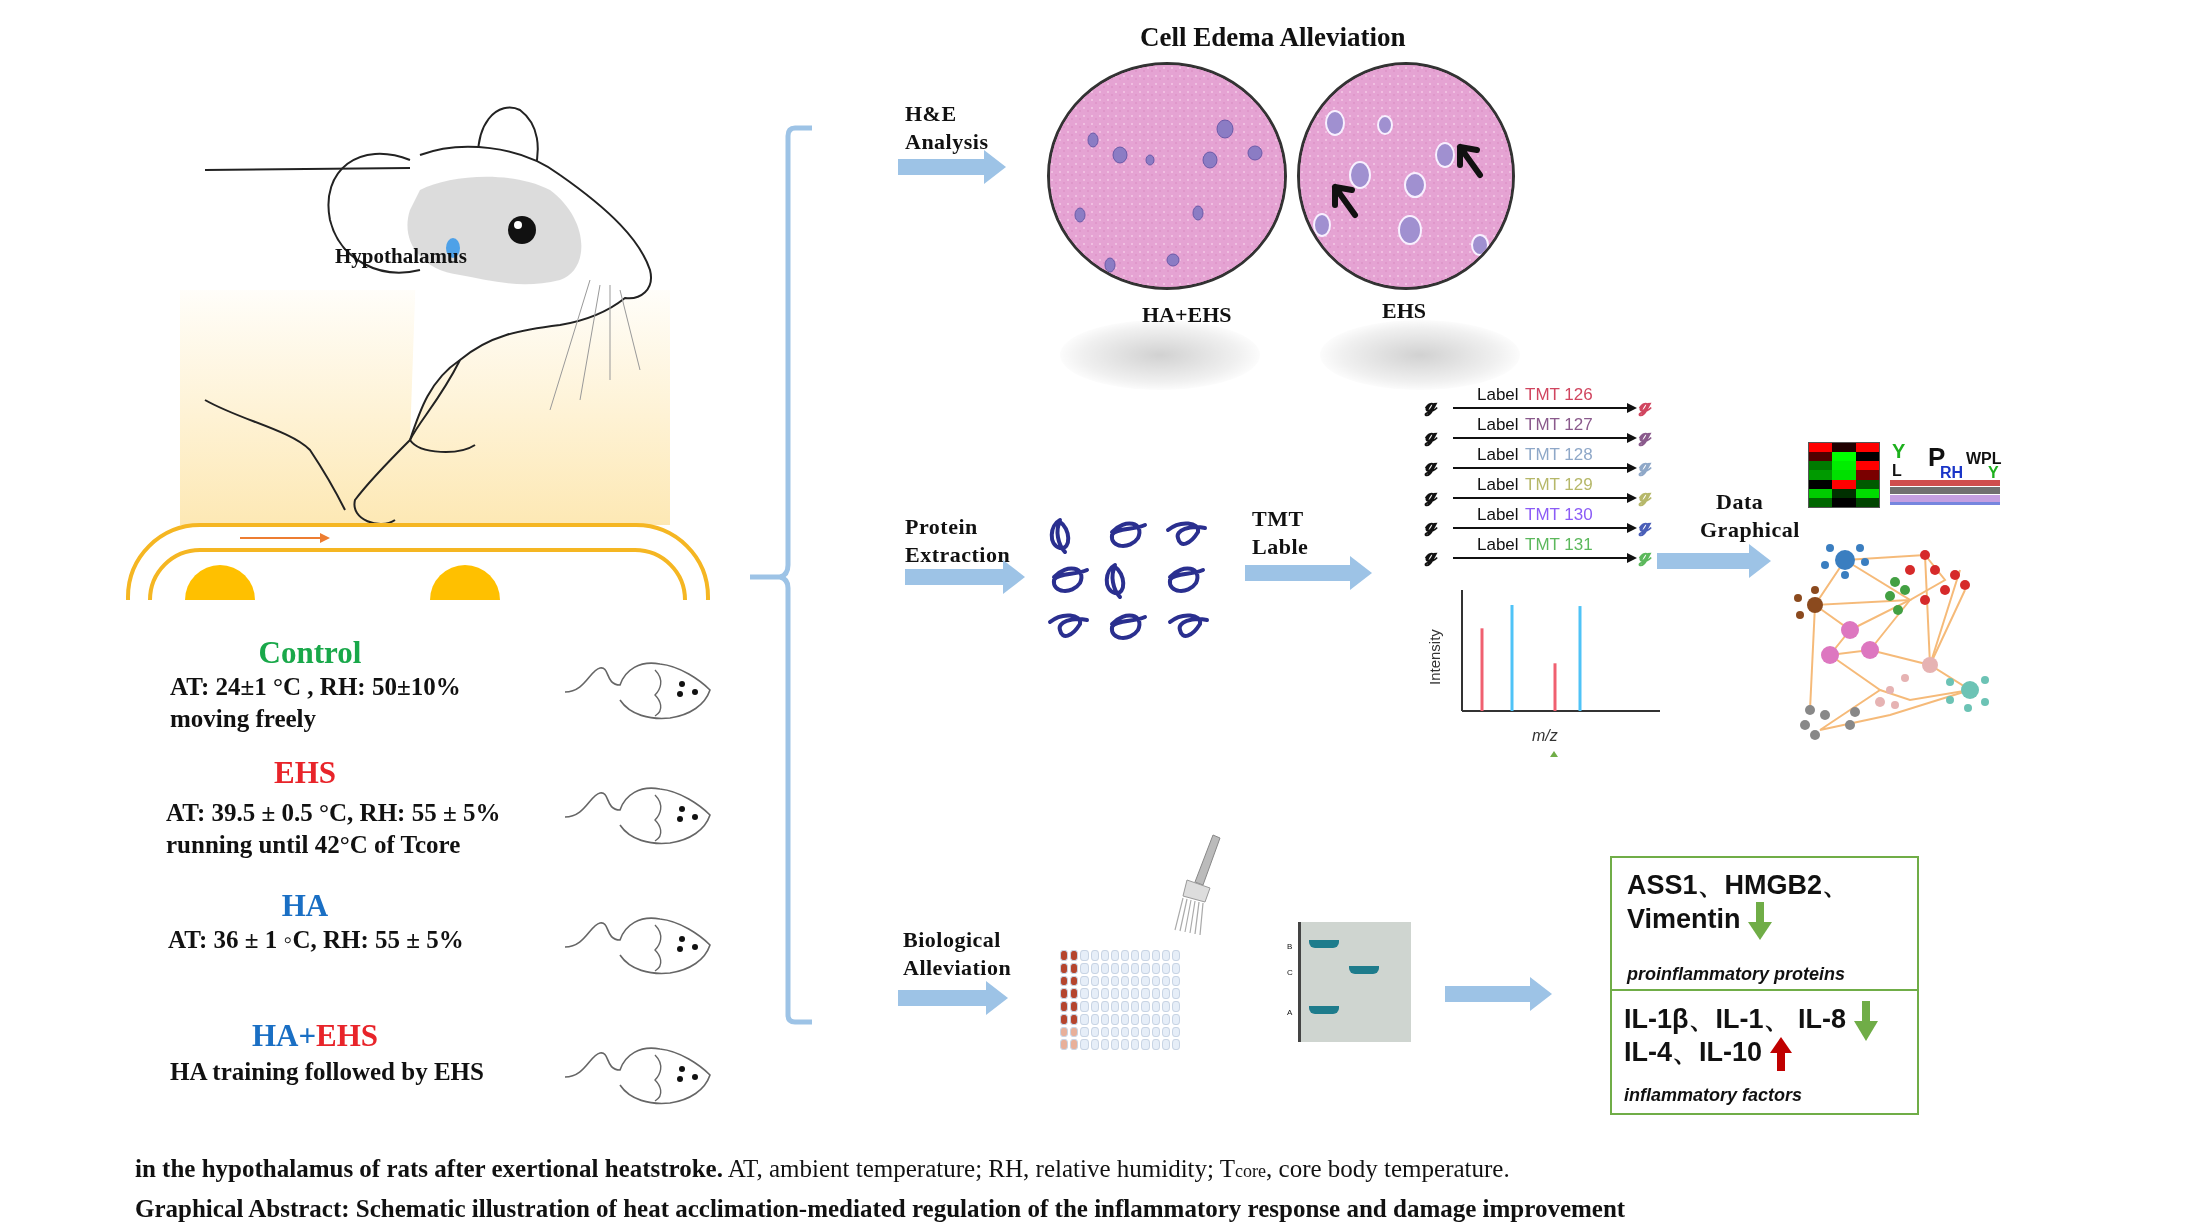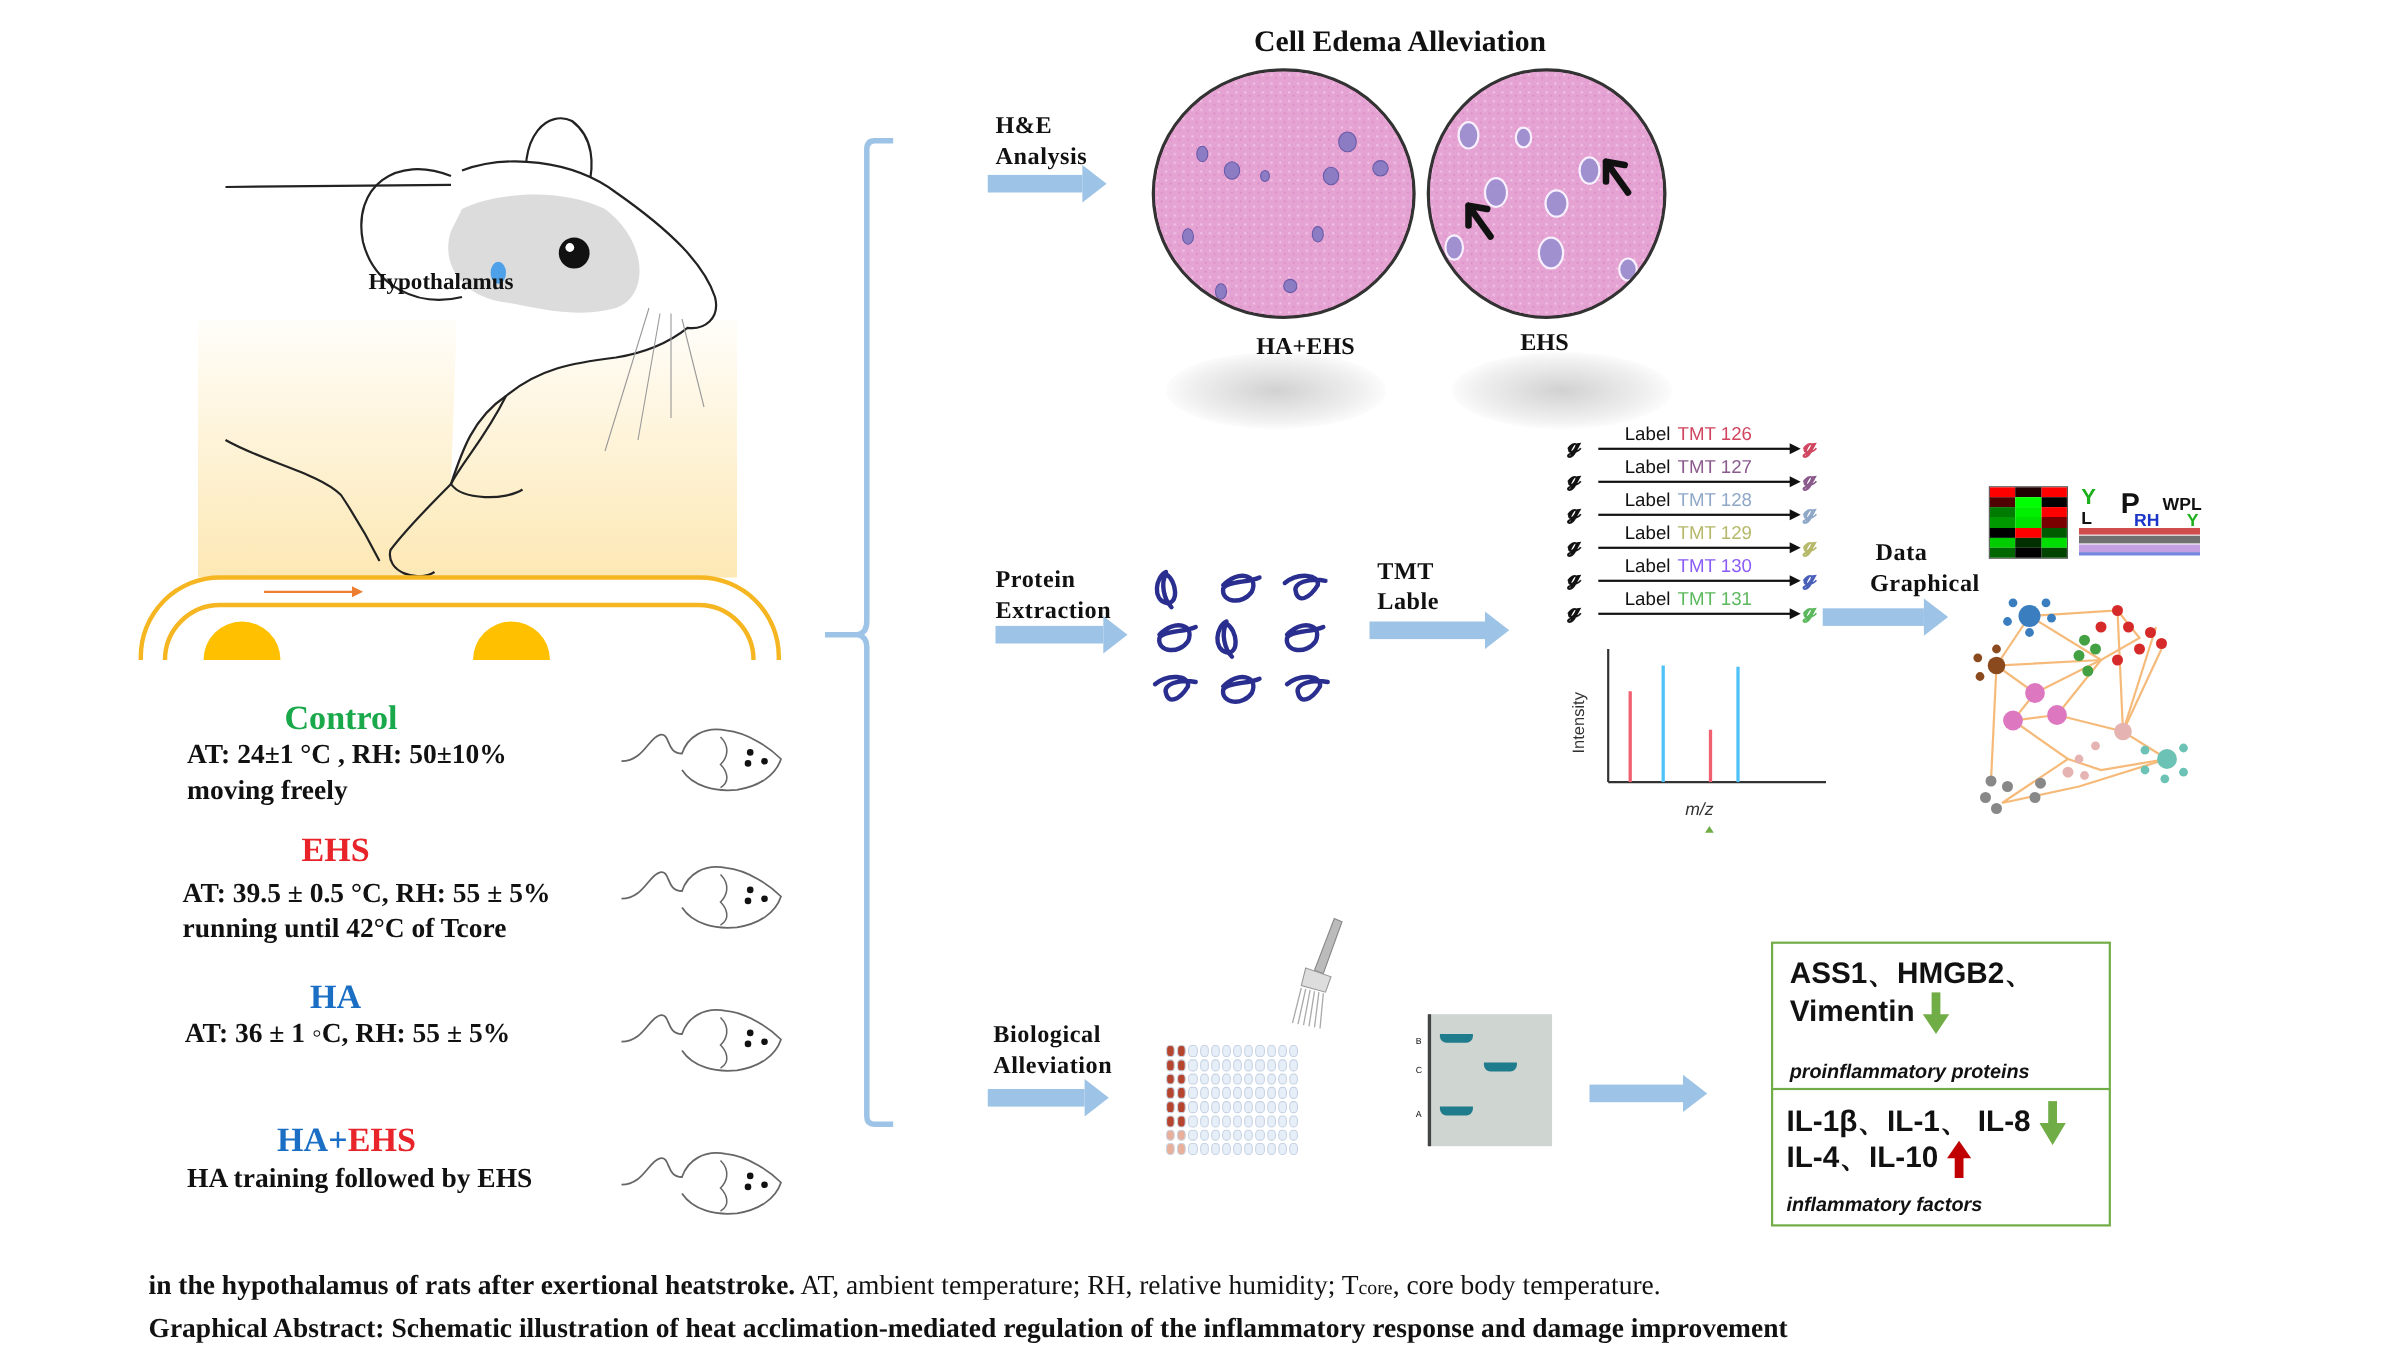--- a/index.html
+++ b/index.html
@@ -257,21 +257,21 @@
   <polygon points="130,182 134,176 138,182" fill="#70ad47"></polygon>
   <g id="peaks">
       <line x1="62" x2="62" y1="136" y2="53.31999999999999" stroke="#f06070" stroke-width="3"></line>
       <line x1="92" x2="92" y1="136" y2="30" stroke="#4fc3f7" stroke-width="3"></line>
       <line x1="135" x2="135" y1="136" y2="88.3" stroke="#f06070" stroke-width="3"></line>
       <line x1="160" x2="160" y1="136" y2="31.060000000000002" stroke="#4fc3f7" stroke-width="3"></line>
     </g>
 </svg>
 
 <div class="abs step-label" style="left:1700px;top:488px;">
-  <div style="margin-left:5px;">Data</div>
+  <div style="margin-left:16px;">Data</div>
   <div>Graphical</div>
 </div>
 <div class="arrow-blue" style="left:1657px;top:553px;width:92px;"></div>
 
 <div id="heatmap" class="abs" style="left:1808px;top:442px;width:70px;height:64px;display:grid;grid-template-columns:repeat(3,1fr);grid-template-rows:repeat(7,1fr);border:1px solid #555;">
     <div style="background: rgb(255, 0, 0);"></div>
     <div style="background: rgb(32, 0, 0);"></div>
     <div style="background: rgb(255, 0, 0);"></div>
     <div style="background: rgb(80, 0, 0);"></div>
     <div style="background: rgb(0, 255, 0);"></div>

